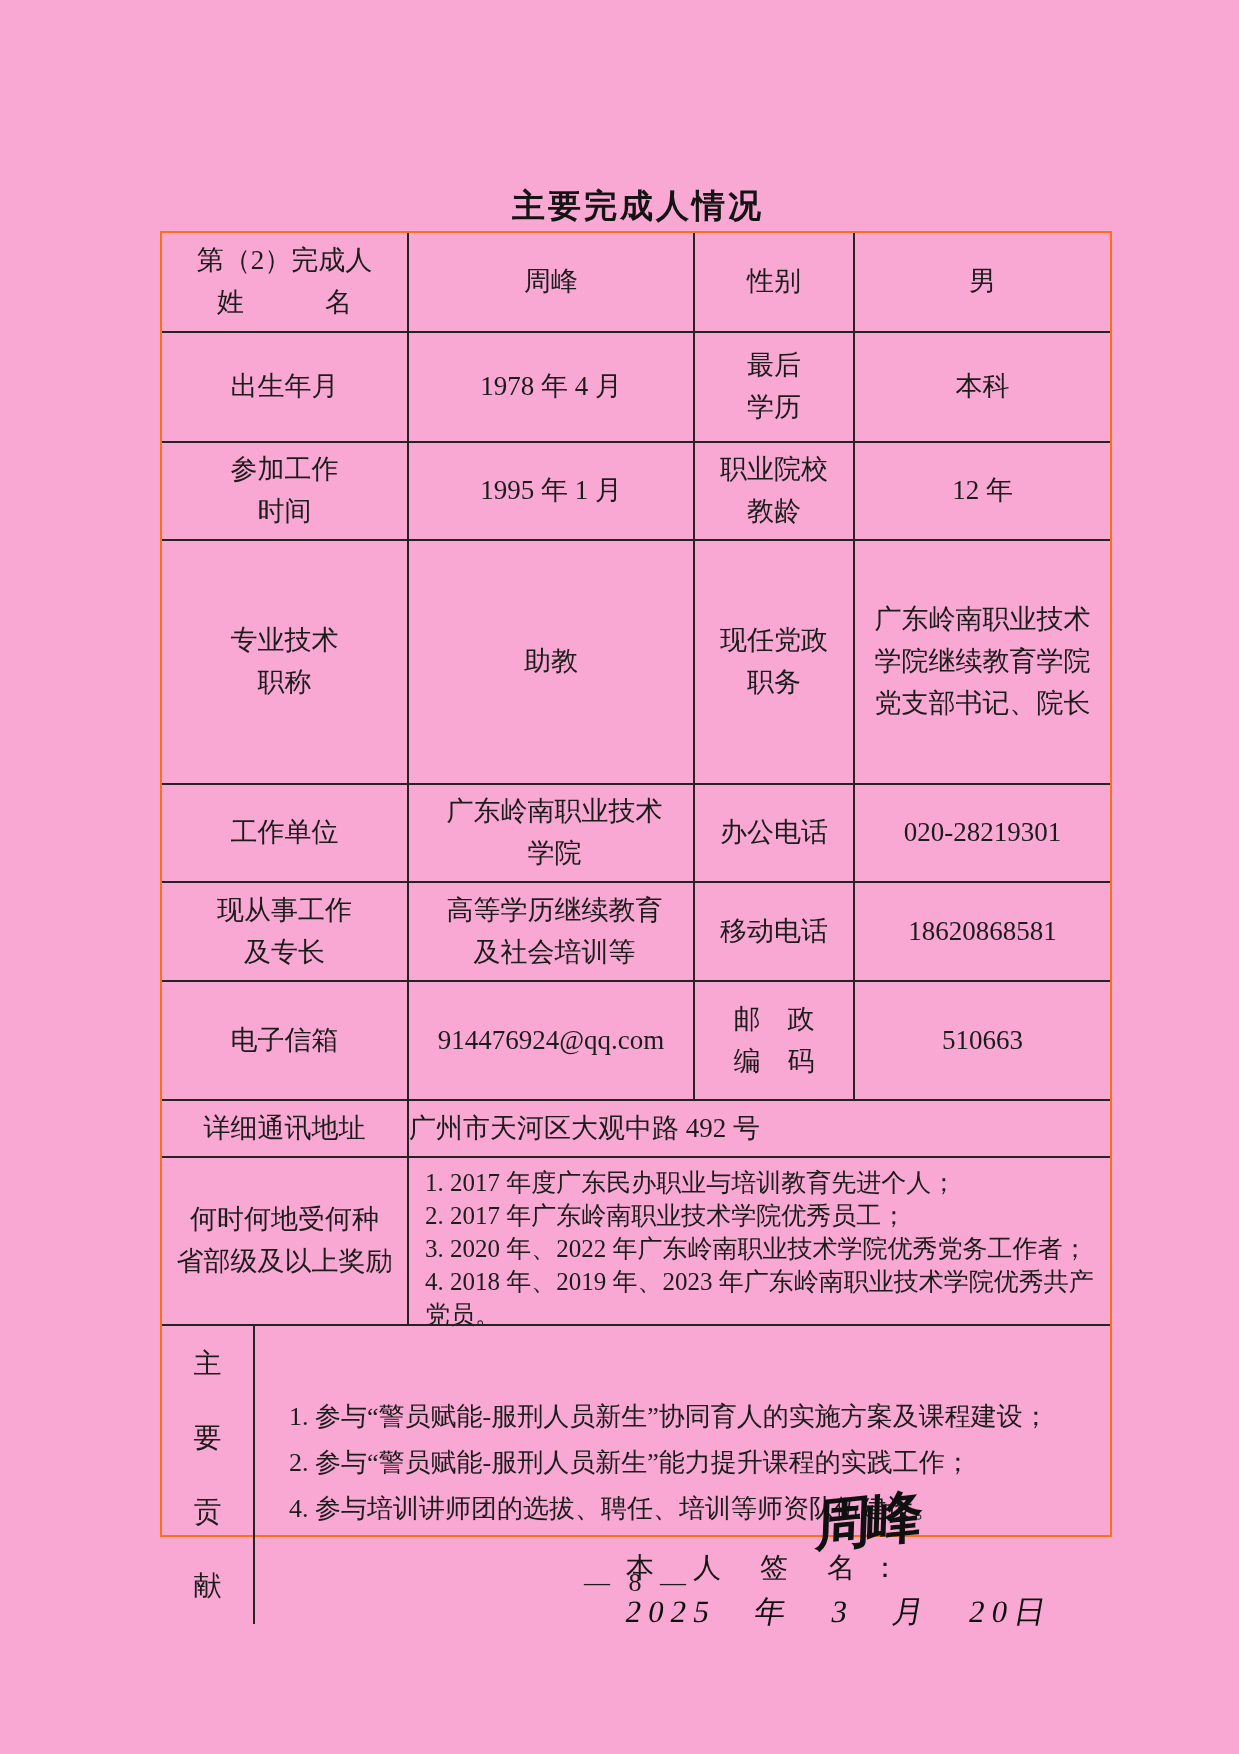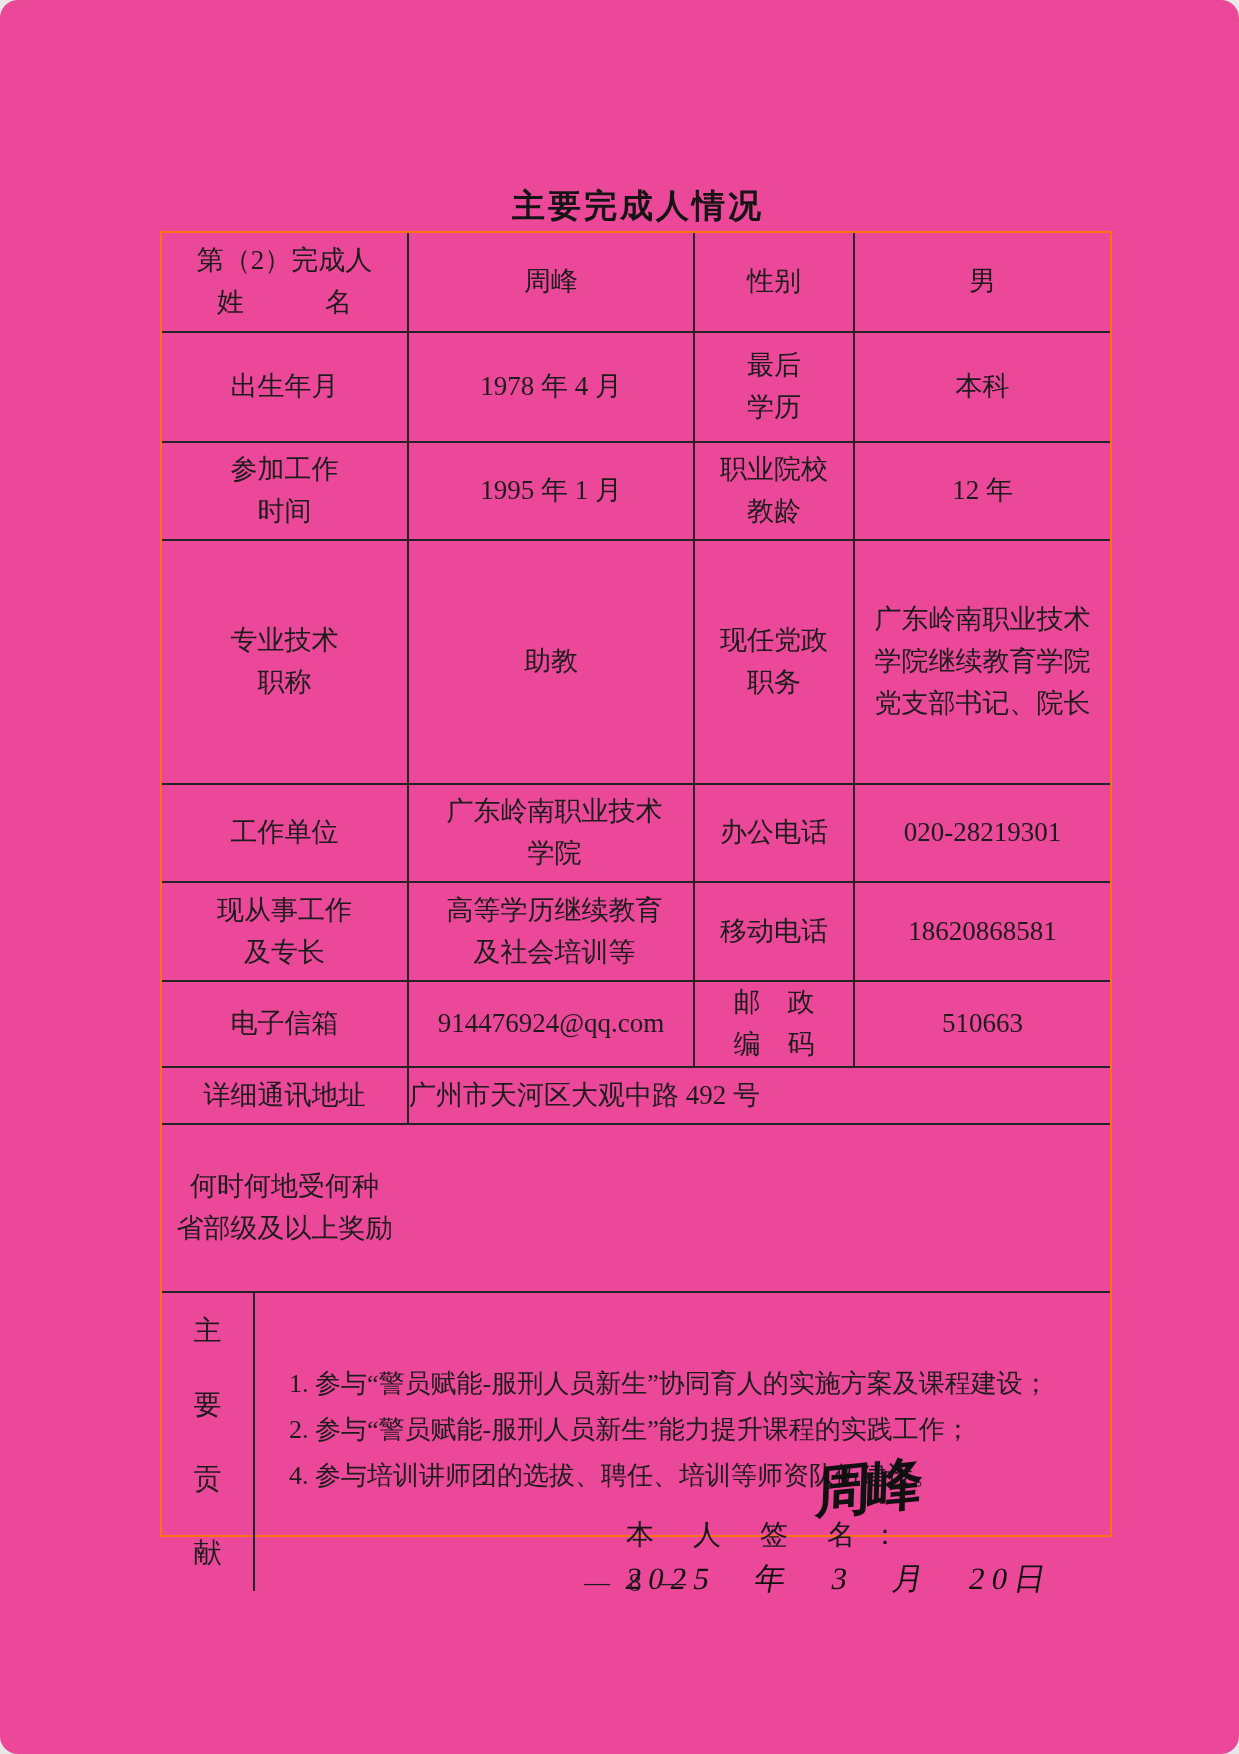--- a/index.html
+++ b/index.html
@@ -1,21 +1,20 @@
 <!DOCTYPE html>
 <html><head>
 <meta charset="utf-8">
 <style>
   html,body{margin:0;padding:0;background:#e8e8e8;}
   .page{
     position:relative;width:1239px;height:1754px;margin:0 auto;
-    background:#ec4899;color:#1c1c1c;
+    background:#f9a8d4;color:#1c1c1c;
     font-family:"Liberation Serif","DejaVu Serif",serif;
     overflow:hidden;
-    border-radius:18px;
   }
   .doc-title{
     position:absolute;left:162px;top:184px;width:952px;
     text-align:center;font-size:33px;font-weight:700;letter-spacing:3px;
     font-family:"Liberation Sans","DejaVu Sans",sans-serif;color:#141414;
   }
   .form-table{
     position:absolute;left:160px;top:231px;width:952px;height:1306px;
     border:2px solid #f97316;box-sizing:border-box;
     display:flex;flex-direction:column;
@@ -112,36 +111,42 @@
     </div>
 
     <div class="trow" style="height:99px">
       <div class="cell w1">现从事工作
 及专长</div>
       <div class="cell w2 pad-wrap">高等学历继续教育及社会培训等</div>
       <div class="cell w3">移动电话</div>
       <div class="cell w4">18620868581</div>
     </div>
 
-    <div class="trow" style="height:86px">
+    <div class="trow" style="height:119px">
       <div class="cell w1">电子信箱</div>
       <div class="cell w2">914476924@qq.com</div>
       <div class="cell w3">邮　政
 编　码</div>
       <div class="cell w4">510663</div>
     </div>
 
     <div class="trow" style="height:57px">
       <div class="cell w1">详细通讯地址</div>
       <div class="cell wide left">广州市天河区大观中路 492 号</div>
     </div>
 
     <div class="trow" style="height:168px">
       <div class="cell w1">何时何地受何种
 省部级及以上奖励</div>
+      <div class="cell wide awards">
+        <div>1. 2017 年度广东民办职业与培训教育先进个人；</div>
+        <div>2. 2017 年广东岭南职业技术学院优秀员工；</div>
+        <div>3. 2020 年、2022 年广东岭南职业技术学院优秀党务工作者；</div>
+        <div>4. 2018 年、2019 年、2023 年广东岭南职业技术学院优秀共产党员。</div>
+      </div>
     </div>
 
     <div class="trow" style="height:300px">
       <div class="cell wlab10 vlabel">主
 要
 贡
 献</div>
       <div class="cell wcon10 contrib">
         <div class="contrib-items">
           <div>1. 参与“警员赋能-服刑人员新生”协同育人的实施方案及课程建设；</div>

